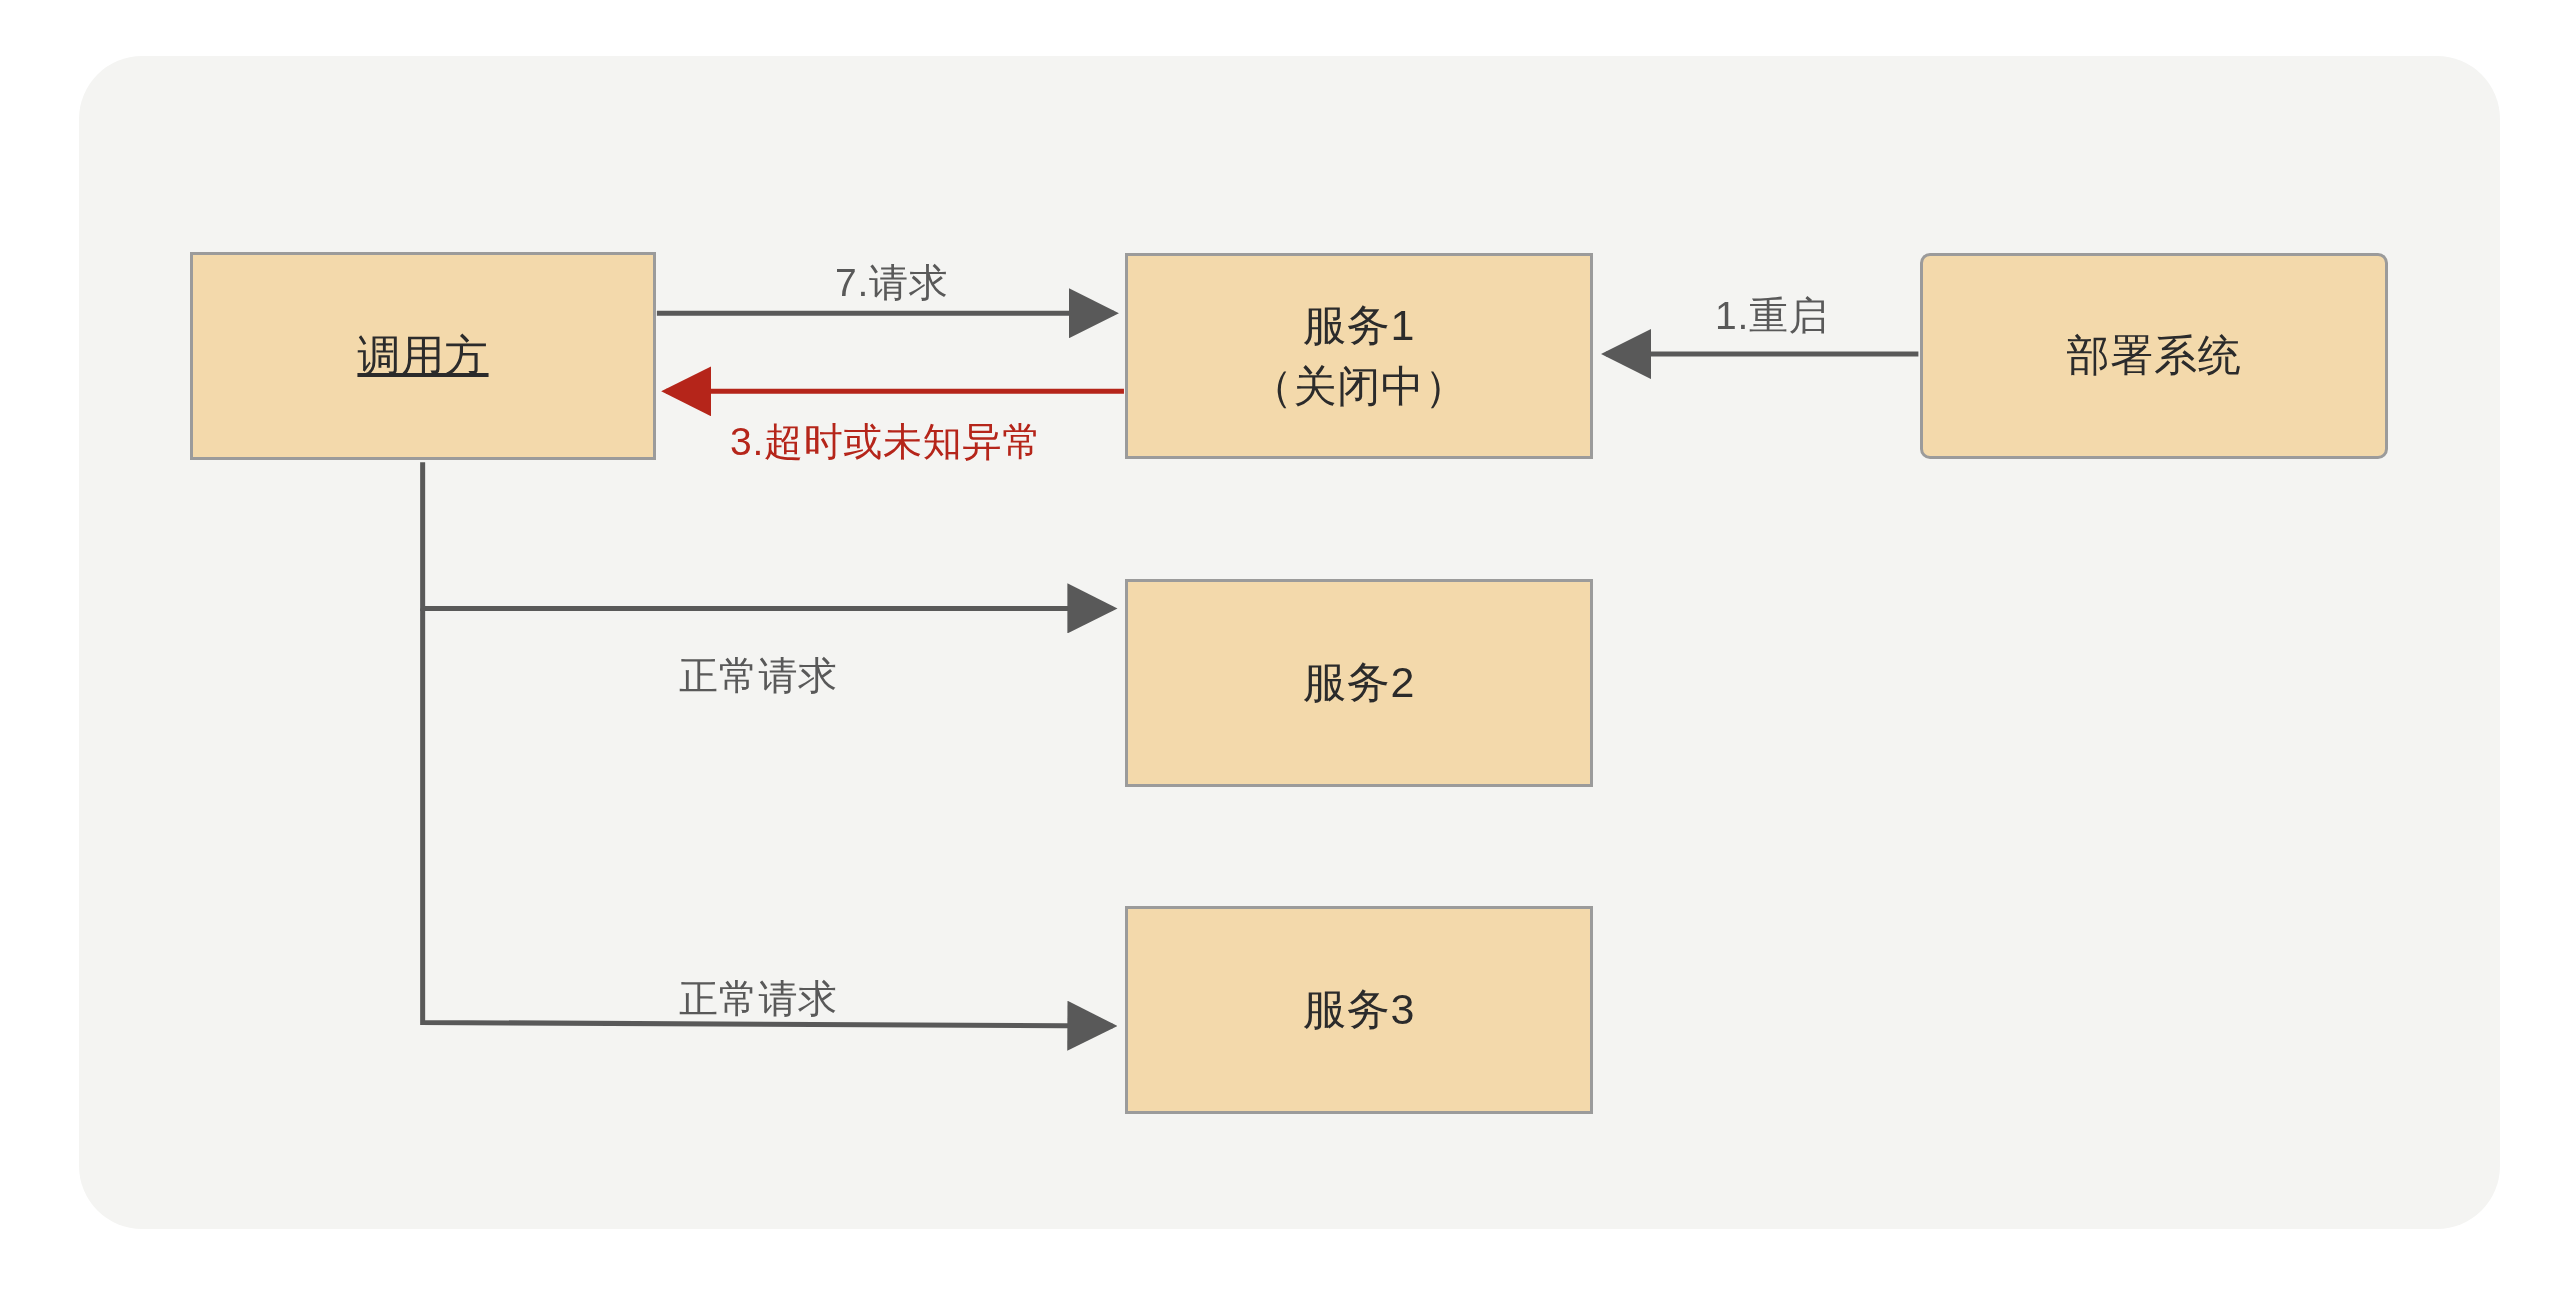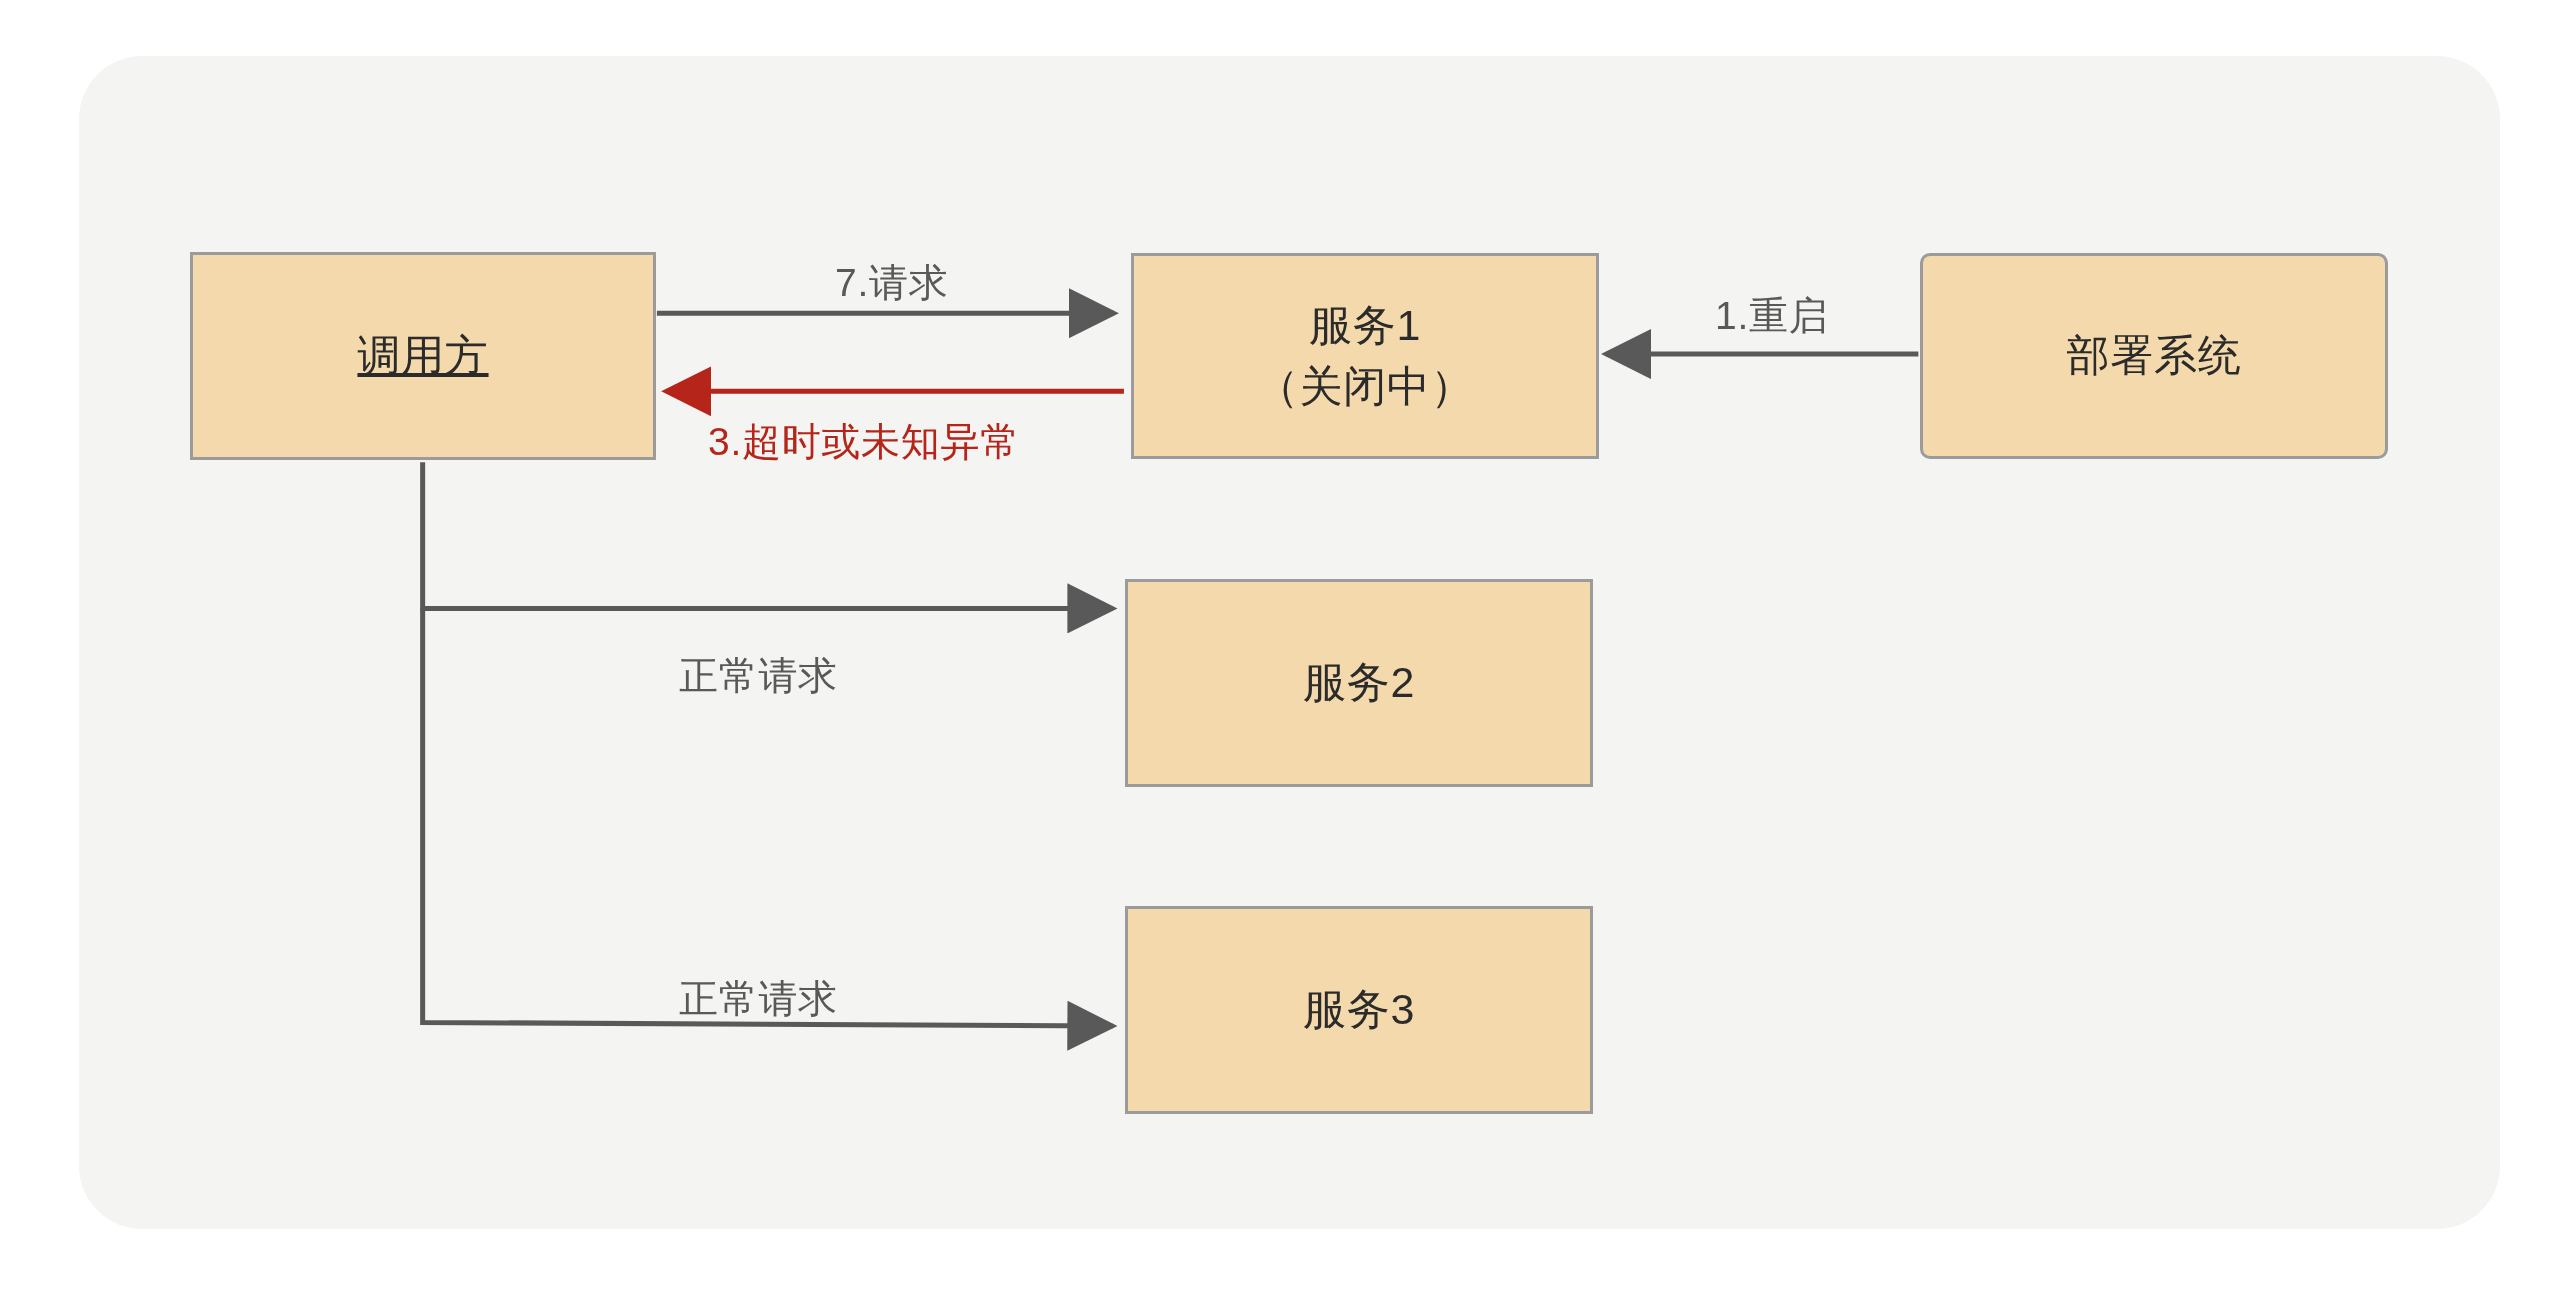--- a/index.html
+++ b/index.html
@@ -47,37 +47,37 @@
     justify-content: center;
     color: #2b2b2b;
     font-size: 43px;
     line-height: 1.42;
     letter-spacing: 0.7px;
     text-align: center;
   }
   .node .ln { display: block; white-space: nowrap; }
 
   #node-caller   { left: 190px;  top: 252px;  width: 466px; height: 208px; text-decoration: underline; }
-  #node-service1 { left: 1125px; top: 253px;  width: 468px; height: 206px; margin-left: 6px; }
+  #node-service1 { left: 1125px; top: 253px;  width: 468px; height: 206px; }
   #node-deploy   { left: 1920px; top: 253px;  width: 468px; height: 206px; border-radius: 10px; }
   #node-service2 { left: 1125px; top: 579px;  width: 468px; height: 208px; }
   #node-service3 { left: 1125px; top: 906px; width: 468px; height: 208px; justify-content: center; }
 
   .edge-label {
     position: absolute;
     font-size: 39px;
     color: #595959;
     white-space: nowrap;
     letter-spacing: 0.7px;
   }
   .edge-label.danger { color: #b5251a; }
 
   #label-request   { left: 835px; top: 256px; }
   #label-restart   { left: 1701px; top: 289px; margin-left: 14px; }
-  #label-timeout   { left: 708px;  top: 415px; }
+  #label-timeout   { left: 730px;  top: 415px; }
   #label-normal-2  { left: 679px;  top: 649px; }
   #label-normal-3  { left: 679px;  top: 972px; }
 </style>
 </head>
 <body>
 
 <div id="stage">
 
   <div class="panel"></div>
 

